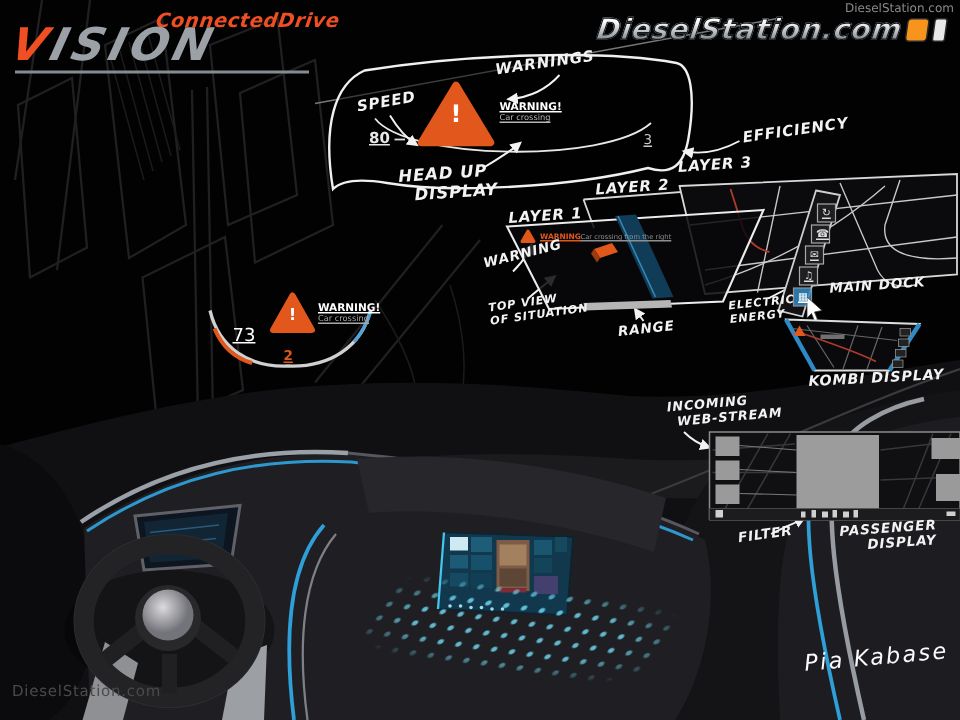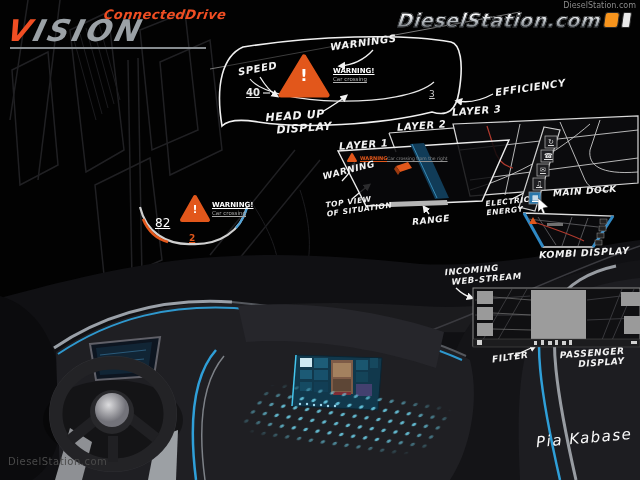--- a/index.html
+++ b/index.html
@@ -272,21 +272,21 @@
   <div class="ds-small">DieselStation.com</div>
   <div class="ds-logo">
     <span class="txt">DieselStation.com</span>
     <span class="ds-block-orange"></span>
     <span class="ds-block-white"></span>
   </div>
 
   <div class="hw" style="left:330px;top:37px;font-size:10px;transform:rotate(-8deg);">WARNINGS</div>
   <div class="hw" style="left:238px;top:63px;font-size:10px;transform:rotate(-10deg);">SPEED</div>
   <div class="hw" style="left:495px;top:82px;font-size:10px;transform:rotate(-8deg);">EFFICIENCY</div>
-  <div class="tiny" style="left:246px;top:87px;font-size:10px;font-weight:bold;color:#e8e8e8;">40</div>
+  <div class="tiny" style="left:246px;top:87px;font-size:10px;font-weight:bold;color:#e8e8e8;">80</div>
   <div class="tiny" style="left:429px;top:89px;font-size:9px;color:#c9c9c9;">3</div>
   <div class="bang" style="left:299px;top:66px;font-size:16px;width:10px;">!</div>
   <div class="tiny" style="left:333px;top:67px;font-size:7px;font-weight:bold;color:#fff;">WARNING!</div>
   <div class="tiny" style="left:333px;top:76px;font-size:5.5px;color:#b5b5b5;">Car crossing</div>
   <div class="hw" style="left:266px;top:110px;font-size:11px;transform:rotate(-4deg);">
     <div>HEAD UP</div>
     <div style="margin-left:10px;">DISPLAY</div>
   </div>
 
   <div class="hw" style="left:339px;top:139px;font-size:10px;transform:rotate(-4deg);">LAYER 1</div>
@@ -306,21 +306,21 @@
   </div>
   <div class="hw" style="left:553px;top:186px;font-size:9px;transform:rotate(-4deg);">MAIN DOCK</div>
   <div class="hw" style="left:539px;top:248px;font-size:9.5px;transform:rotate(-3deg);">KOMBI DISPLAY</div>
 
   <div class="tiny" style="left:548px;top:138px;font-size:7px;color:#ddd;">↻</div>
   <div class="tiny" style="left:544px;top:152px;font-size:7px;color:#ddd;">☎</div>
   <div class="tiny" style="left:540px;top:166px;font-size:7px;color:#ddd;">✉</div>
   <div class="tiny" style="left:536px;top:180px;font-size:7px;color:#ddd;">♫</div>
   <div class="tiny" style="left:532px;top:194px;font-size:7px;color:#fff;">▦</div>
 
-  <div class="tiny" style="left:155px;top:216px;font-size:12px;color:#fff;">82</div>
+  <div class="tiny" style="left:155px;top:216px;font-size:12px;color:#fff;">73</div>
   <div class="bang" style="left:191px;top:203px;font-size:11px;width:8px;">!</div>
   <div class="tiny" style="left:212px;top:201px;font-size:7px;font-weight:bold;color:#fff;">WARNING!</div>
   <div class="tiny" style="left:212px;top:210px;font-size:5.5px;color:#a8a8a8;">Car crossing</div>
   <div class="tiny" style="left:189px;top:233px;font-size:9px;font-weight:bold;color:#e2571b;">2</div>
 
   <div class="hw" style="left:445px;top:265px;font-size:8.5px;transform:rotate(-5deg);">
     <div>INCOMING</div>
     <div style="margin-left:6px;">WEB-STREAM</div>
   </div>
   <div class="hw" style="left:492px;top:352px;font-size:9px;transform:rotate(-8deg);">FILTER</div>

